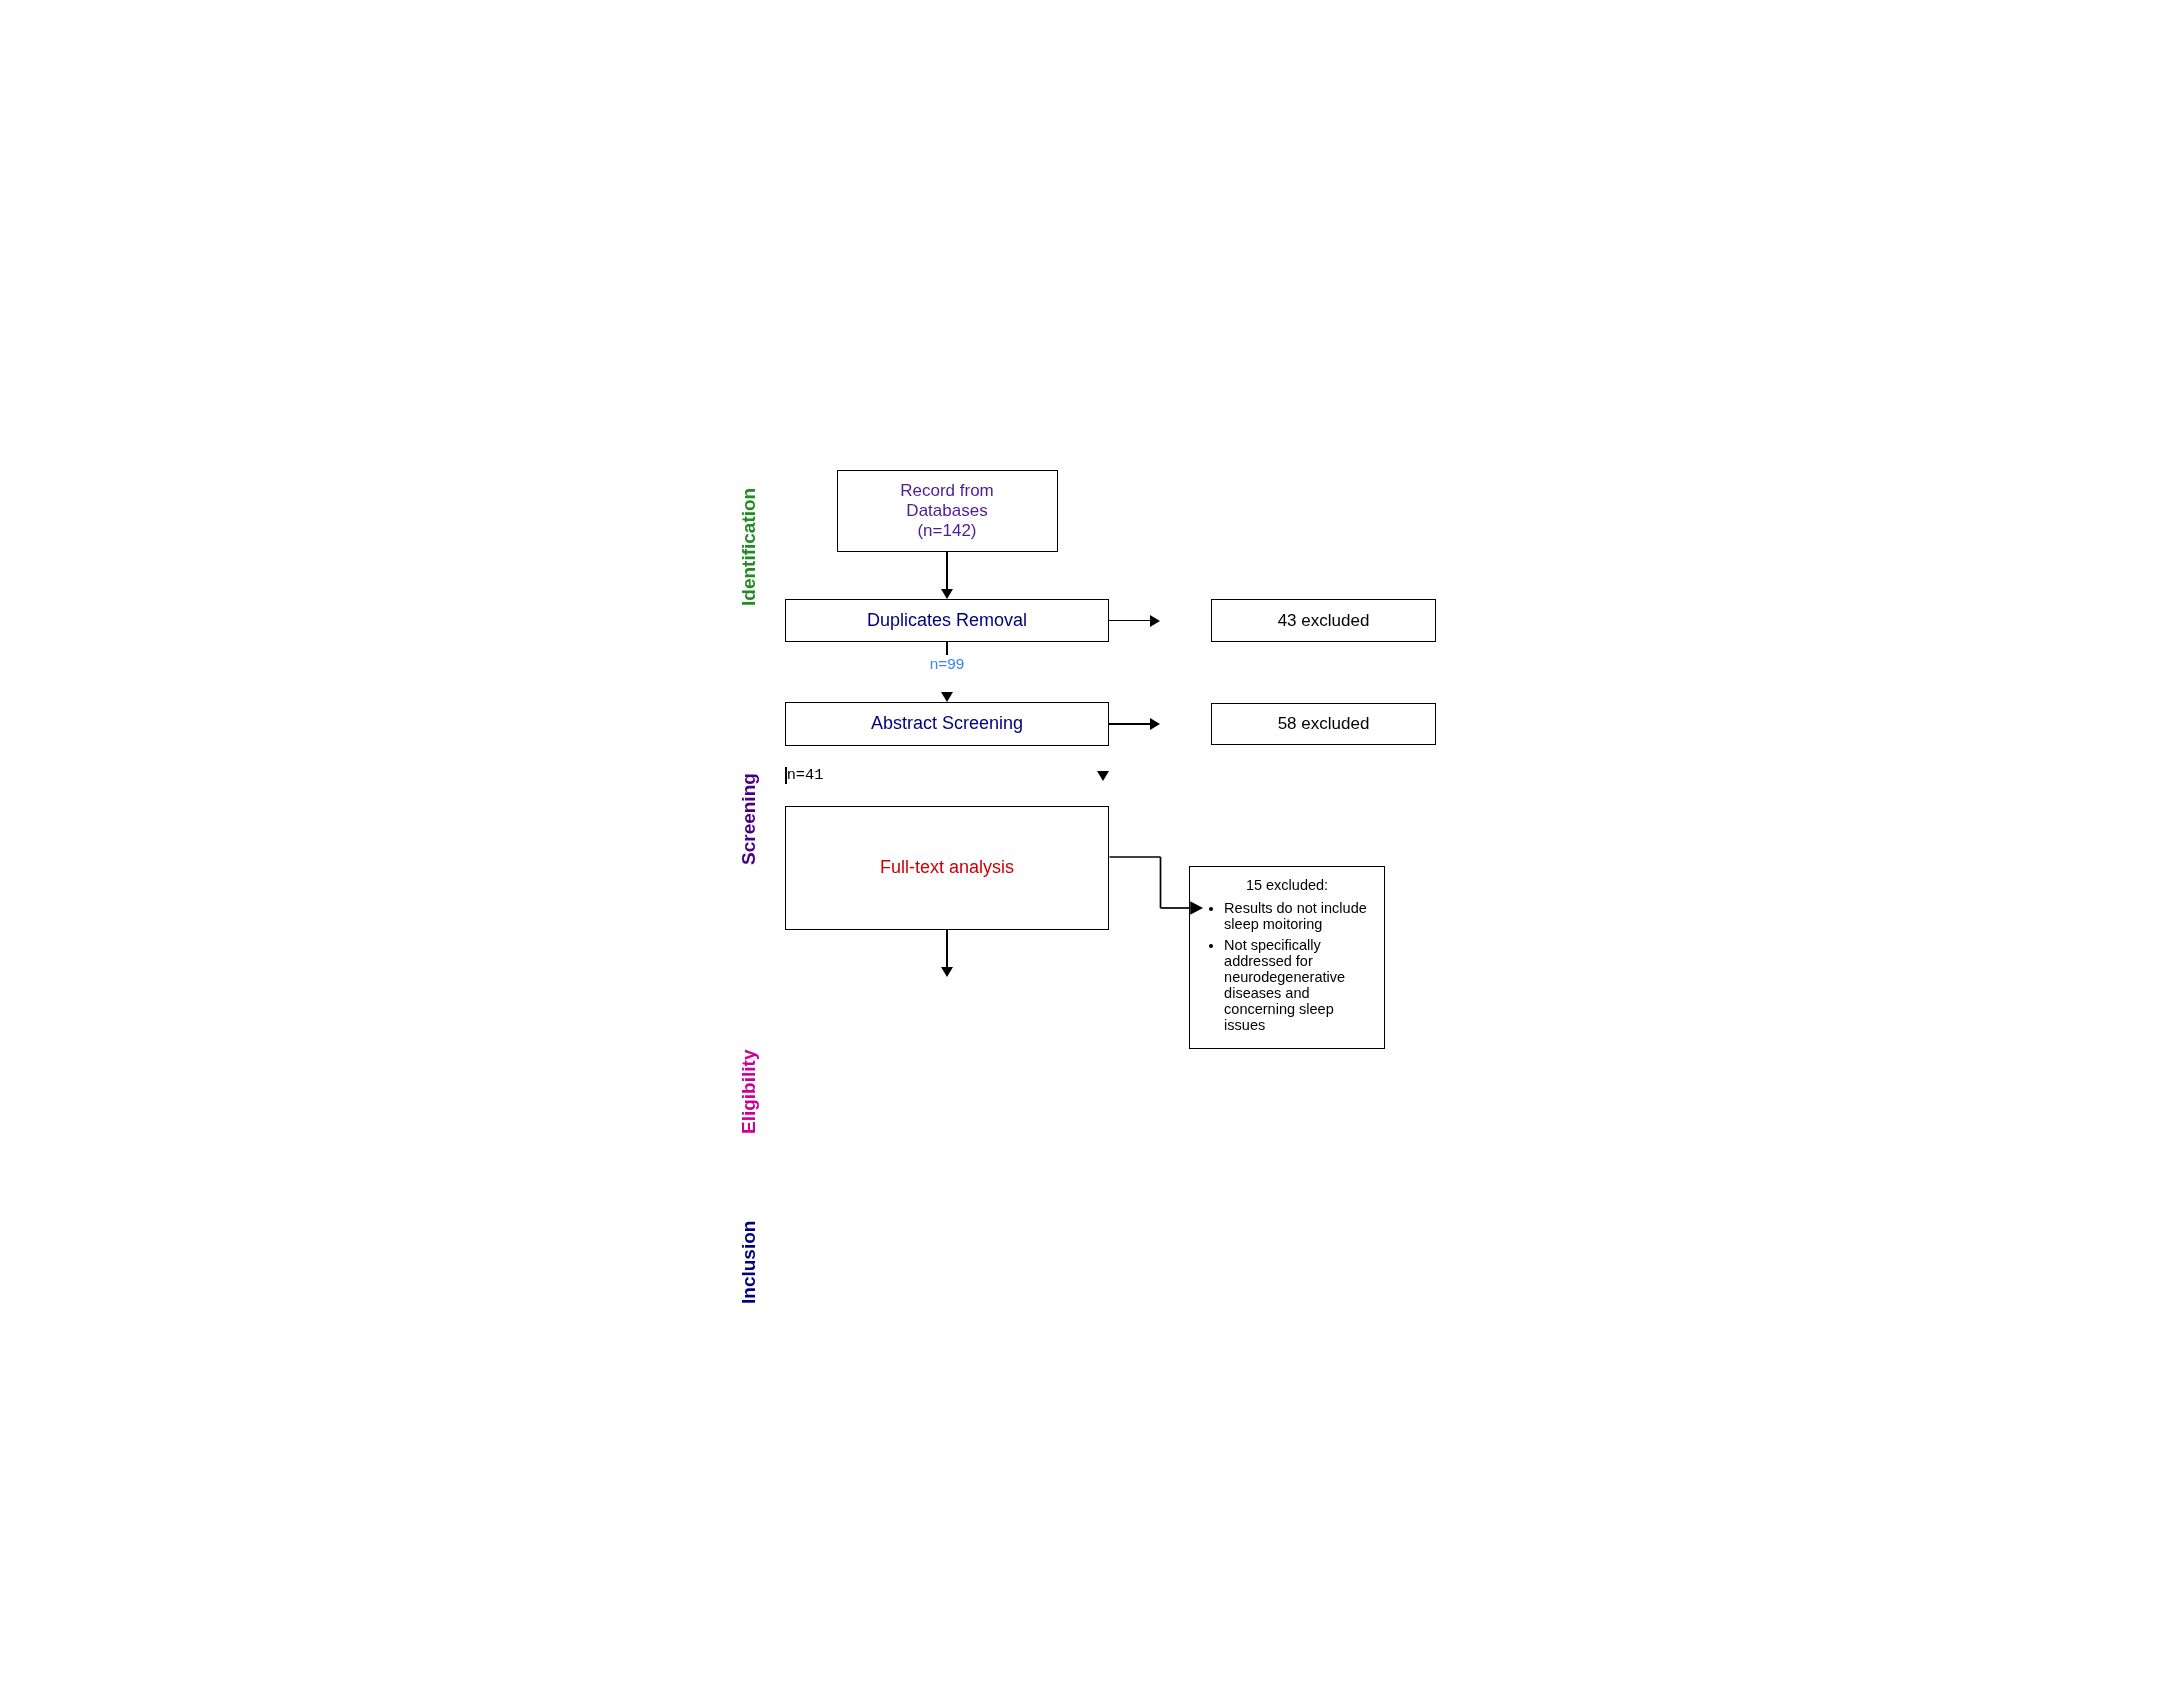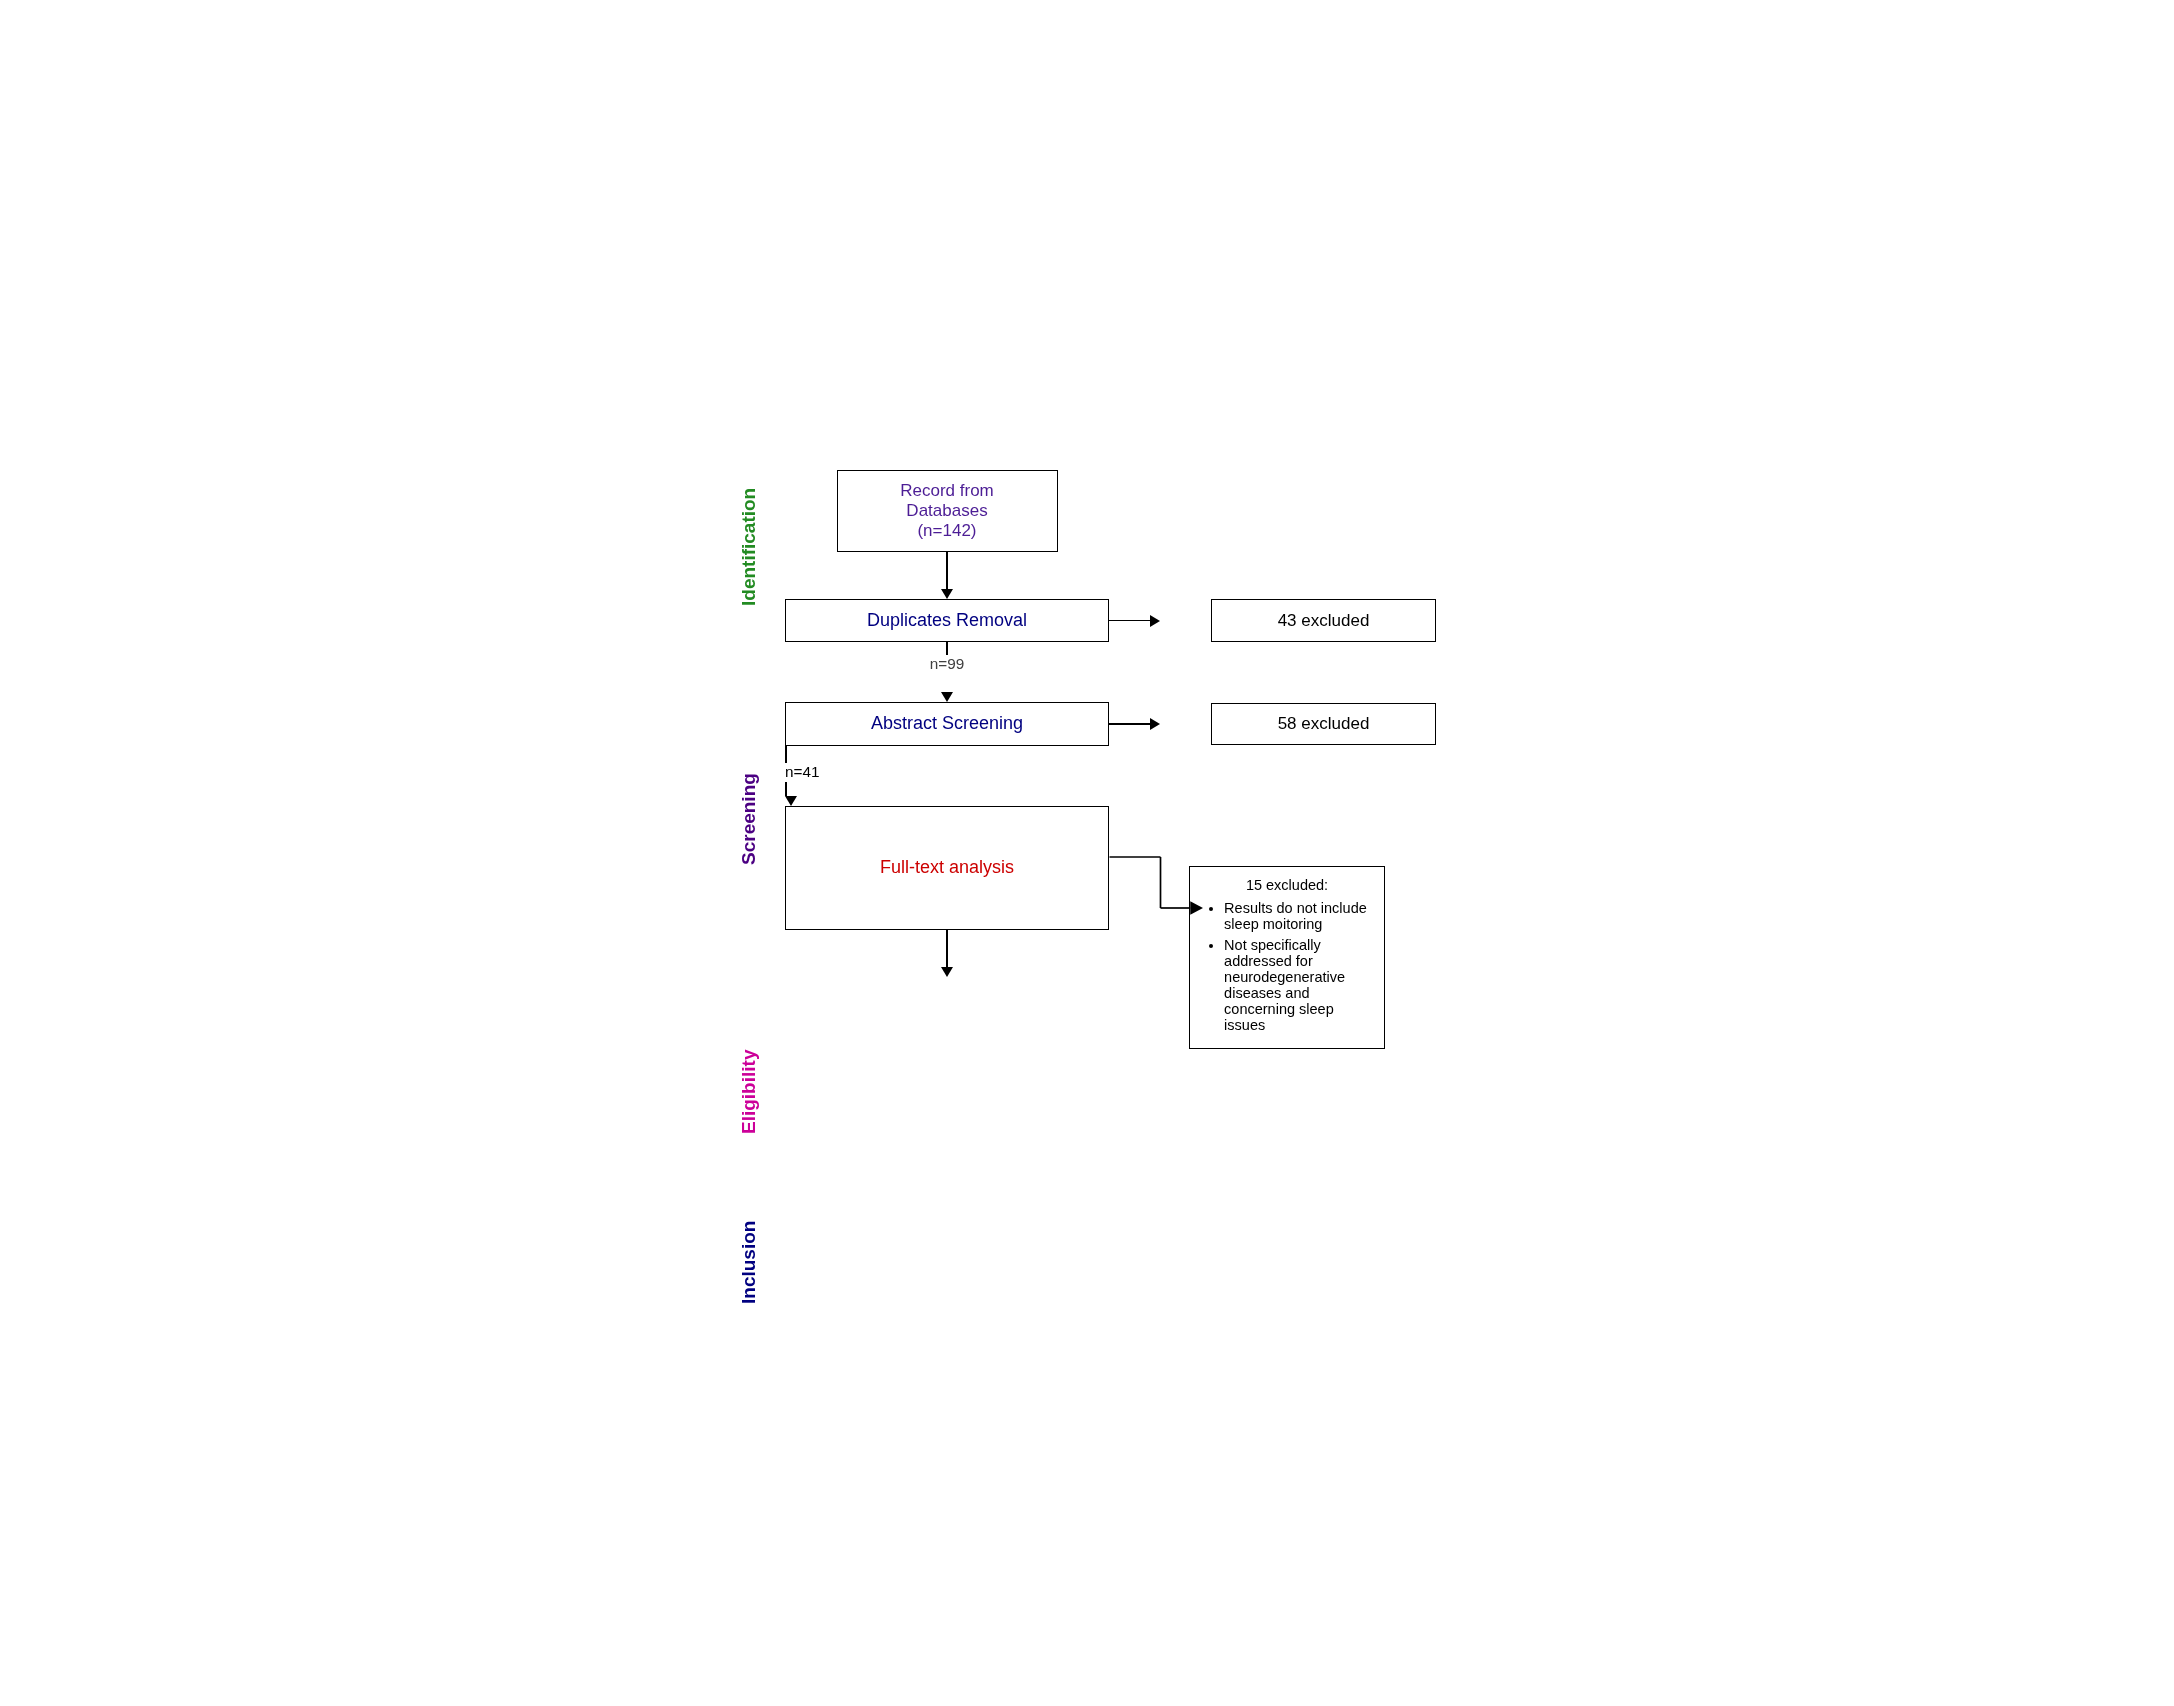--- a/index.html
+++ b/index.html
@@ -195,40 +195,40 @@
       <div class="h-arrow"></div>
       <div class="right-col">
         <div class="box box-black font-size-main">
           <span>43 excluded</span>
         </div>
       </div>
     </div>
 
     <div style="display:flex; width:324px; justify-content:center; flex-direction:column; align-items:center; height:60px;">
       <div style="width:1.7px; background:#000; height:17px;"></div>
-      <div style="font-size:15.3px; color:#404040; margin-bottom:19px;">n=99</div>
+      <div style="font-size:15.3px; color:#3b82f6; margin-bottom:19px;">n=99</div>
       <div style="width:1.7px; background:#000; flex:1;"></div>
       <div style="width:0; height:0; border-left:6.8px solid transparent; border-right:6.8px solid transparent; border-top:10.2px solid #000;"></div>
     </div>
 
     <div class="row" style="margin-bottom:0;">
       <div class="left-col">
         <div class="box box-blue font-size-main" style="font-size:18px;">
           <span>Abstract Screening</span>
         </div>
       </div>
       <div class="h-arrow"></div>
       <div class="right-col">
         <div class="box box-black font-size-main">
           <span>58 excluded</span>
         </div>
       </div>
     </div>
 
-    <div style="display:flex; width:324px; justify-content:center; flex-direction:column; align-items:flex-start; height:60px;">
+    <div style="display:flex; width:324px; justify-content:center; flex-direction:row; align-items:center; height:60px;font-family:Liberation Mono, monospace;">
       <div style="width:1.7px; background:#000; height:17px;"></div>
       <div style="font-size:15.3px; color:#000; margin-bottom:1.7px;">n=41</div>
       <div style="width:1.7px; background:#000; flex:1;"></div>
       <div style="width:0; height:0; border-left:6.8px solid transparent; border-right:6.8px solid transparent; border-top:10.2px solid #000;"></div>
     </div>
 
     <div style="position:relative;">
       <div class="row" style="align-items:flex-start; margin-bottom:0;">
         <div class="left-col">
           <div class="box box-red font-size-main" style="font-size:18px; height:124px; display:flex; align-items:center; justify-content:center;">

